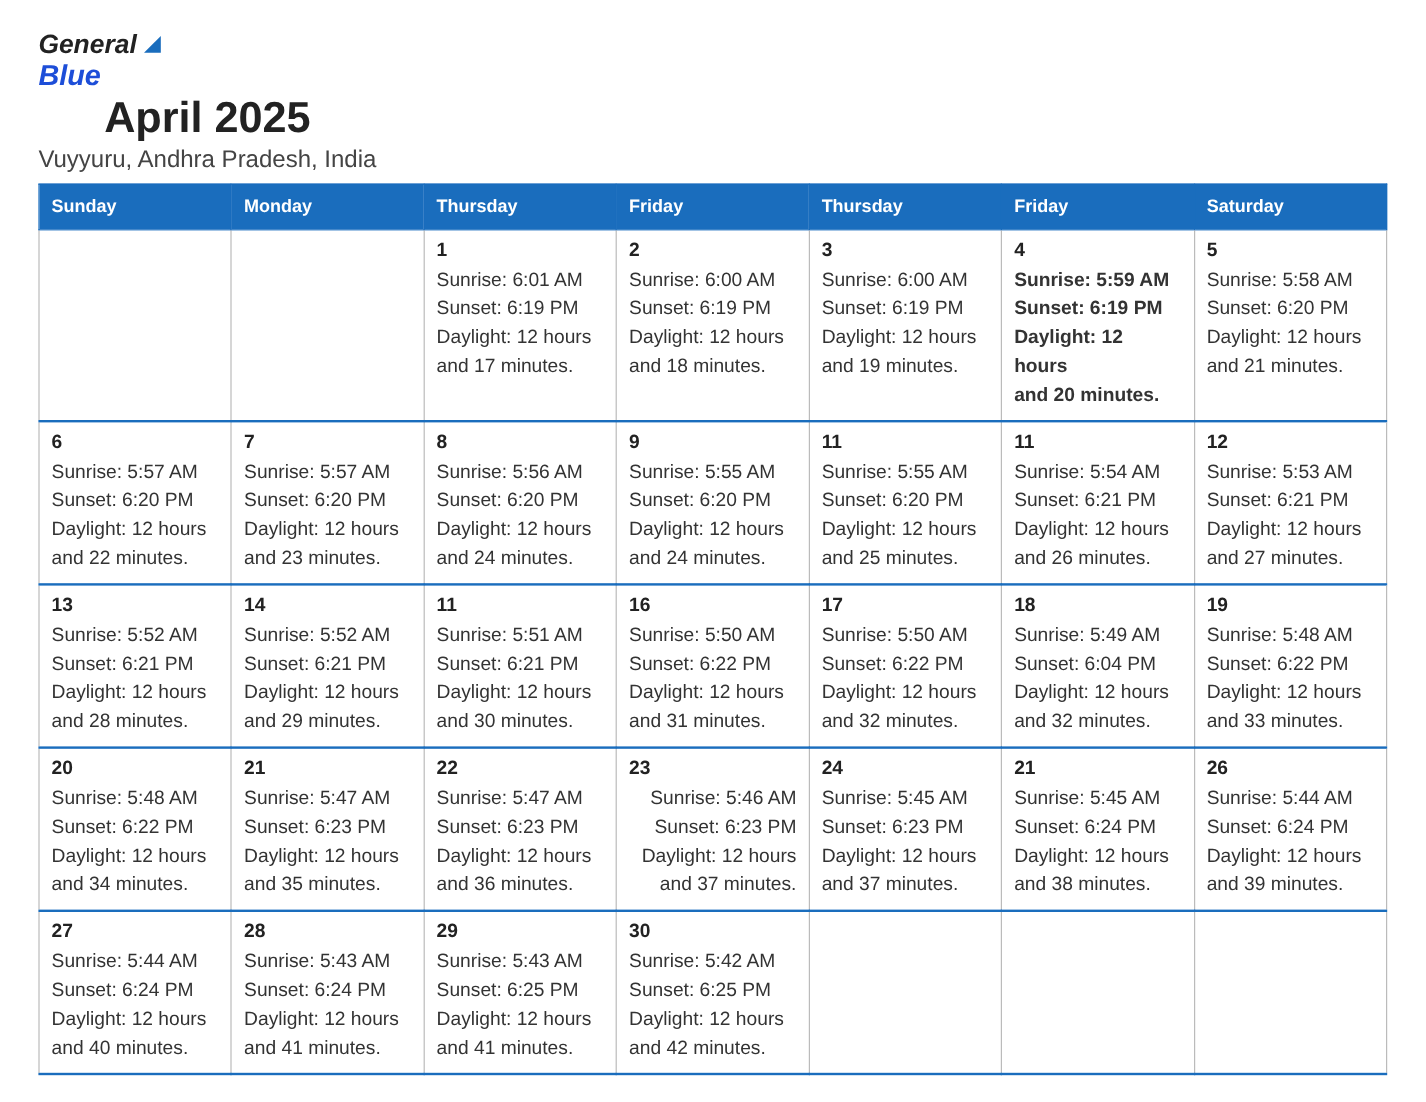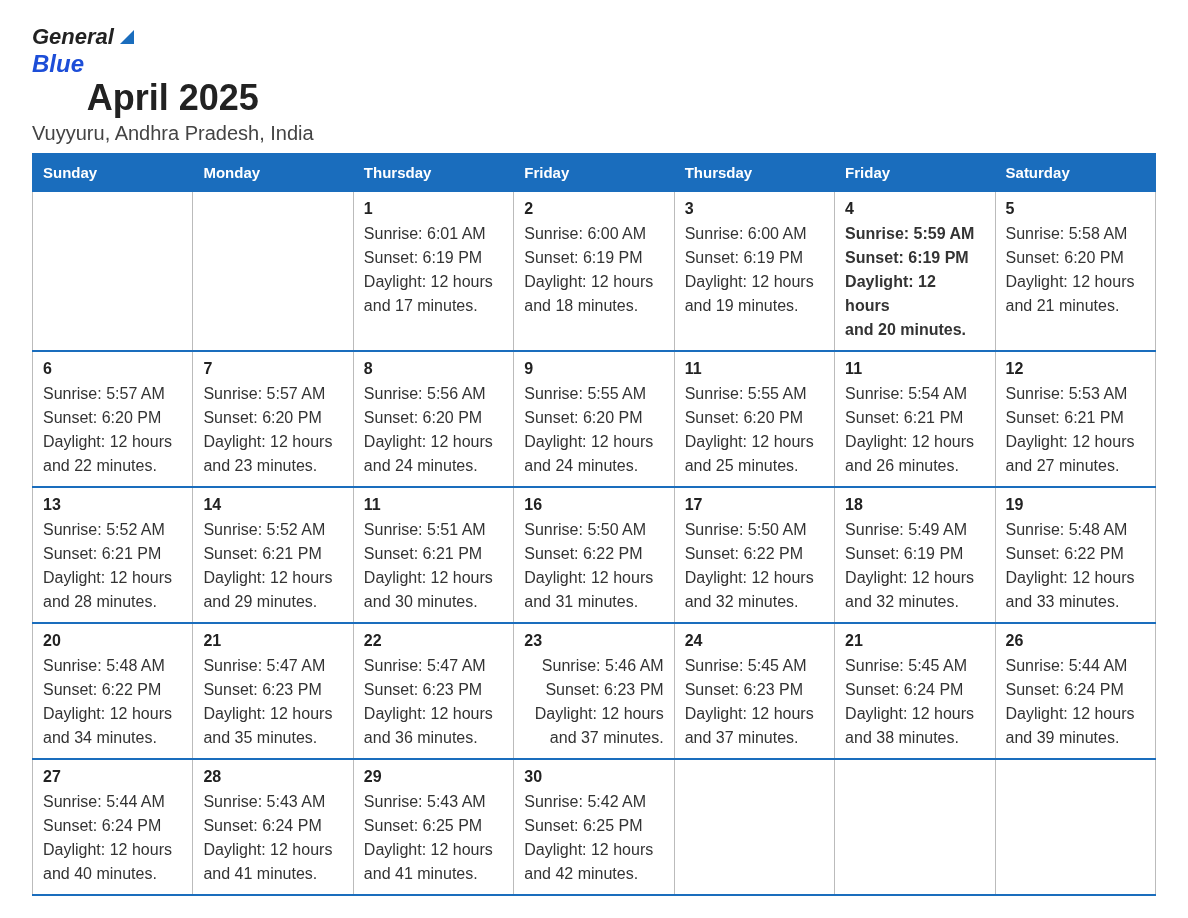--- a/index.html
+++ b/index.html
@@ -250,21 +250,21 @@
         <td>
           <div class="day-number">17</div>
           <div class="day-info" style="white-space: pre-line;">Sunrise: 5:50 AM
 Sunset: 6:22 PM
 Daylight: 12 hours
 and 32 minutes.</div>
         </td>
         <td>
           <div class="day-number">18</div>
           <div class="day-info" style="white-space: pre-line;">Sunrise: 5:49 AM
-Sunset: 6:19 PM
+Sunset: 6:04 PM
 Daylight: 12 hours
 and 32 minutes.</div>
         </td>
         <td>
           <div class="day-number">19</div>
           <div class="day-info" style="white-space: pre-line;">Sunrise: 5:48 AM
 Sunset: 6:22 PM
 Daylight: 12 hours
 and 33 minutes.</div>
         </td>

